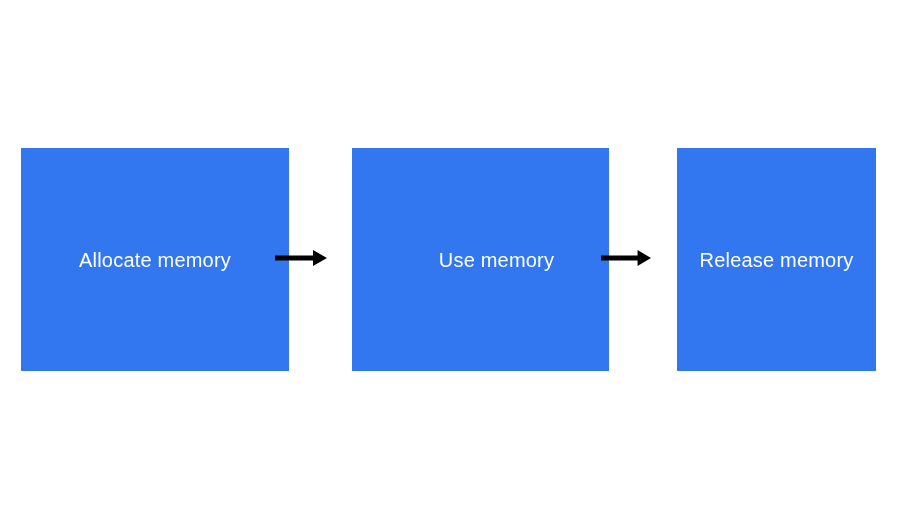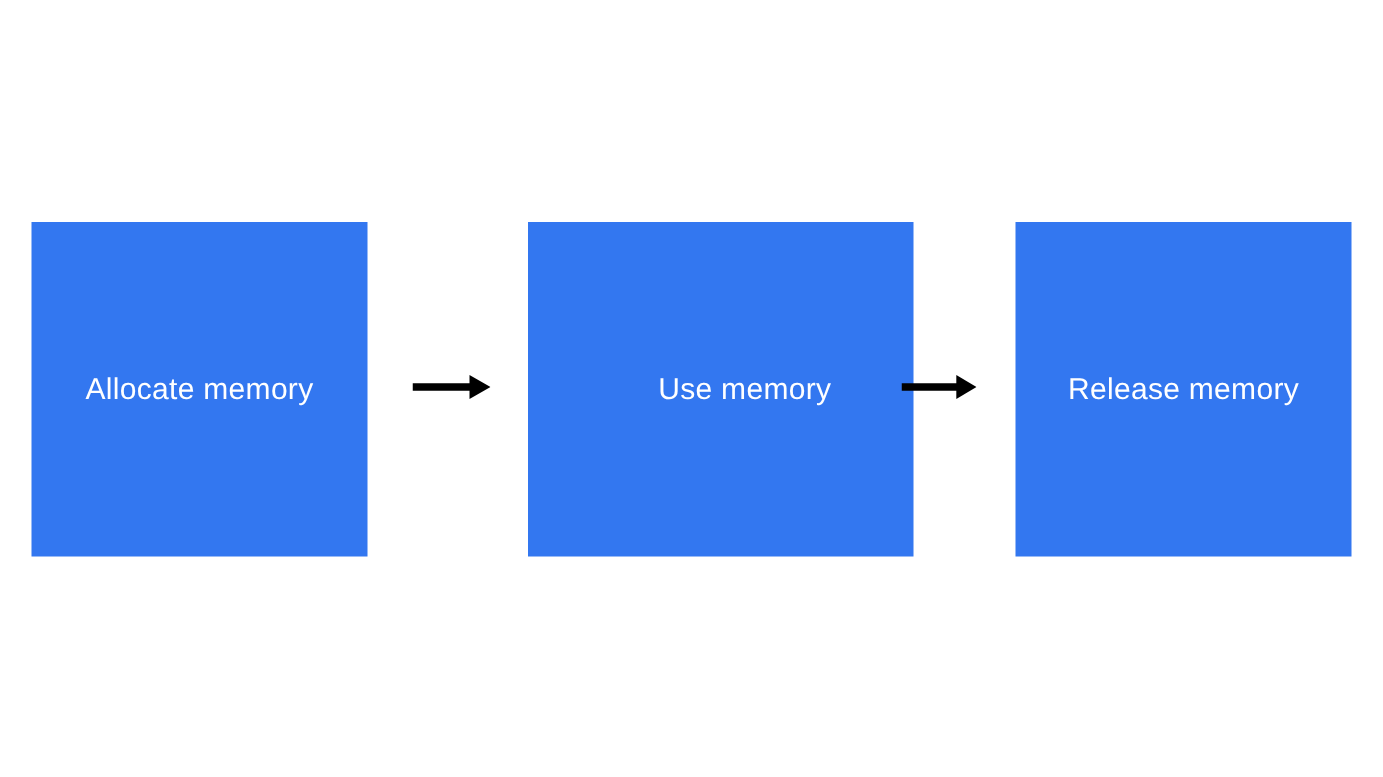--- a/index.html
+++ b/index.html
@@ -12,35 +12,35 @@
   .canvas {
     position: relative;
     width: 922px;
     height: 518px;
     background: #ffffff;
     overflow: hidden;
   }
   .flow-box {
     position: absolute;
     top: 148px;
-    width: 224px;
+    width: 268px;
     height: 223px;
     display: flex;
     align-items: center;
     justify-content: center;
     text-align: center;
   }
   .flow-box .label {
     font-size: 20px;
     line-height: 1.2;
     letter-spacing: 0.2px;
   }
   .box-1 { left: 21px; }
   .box-2 { left: 352px; width: 225px; }
-  .box-3 { left: 677px; width: 224px; }
+  .box-3 { left: 677px; width: 199px; }
   .flow-arrow {
     position: absolute;
     top: 249px;
     height: 18px;
   }
   .arrow-1 { left: 275px; width: 52px; }
   .arrow-2 { left: 601px; width: 50px; }
   .flow-arrow svg {
     display: block;
     width: 100%;

